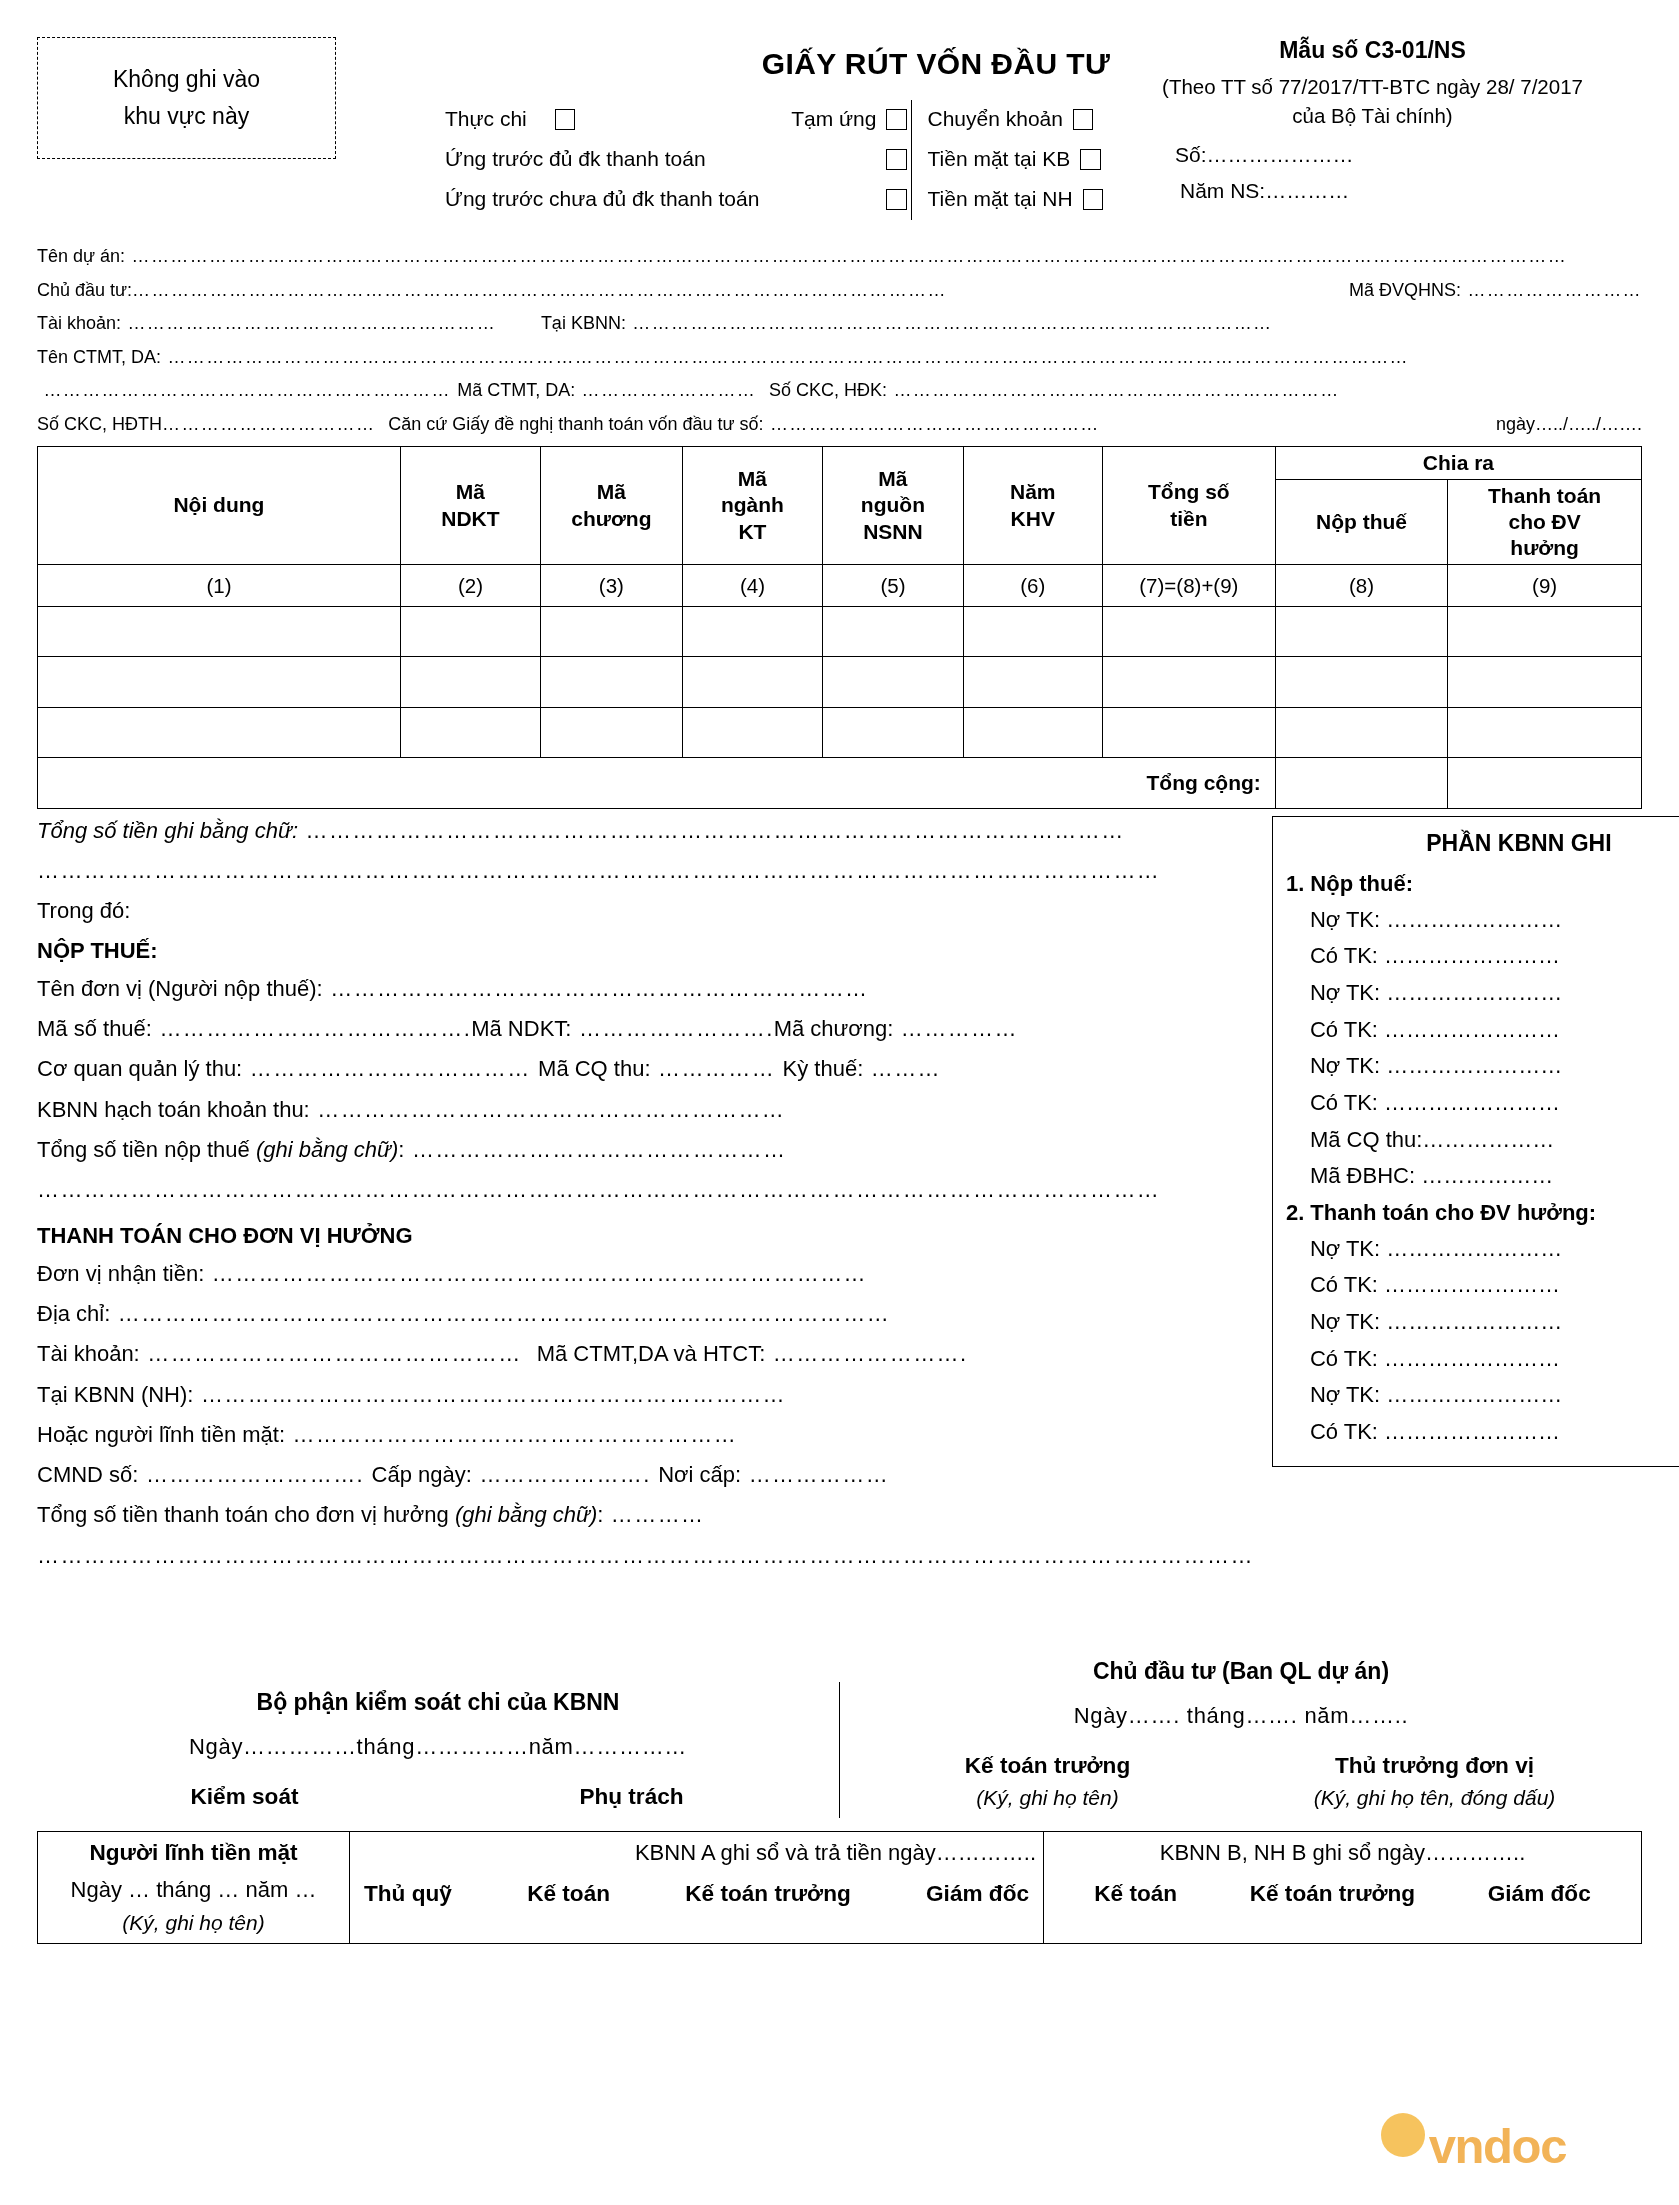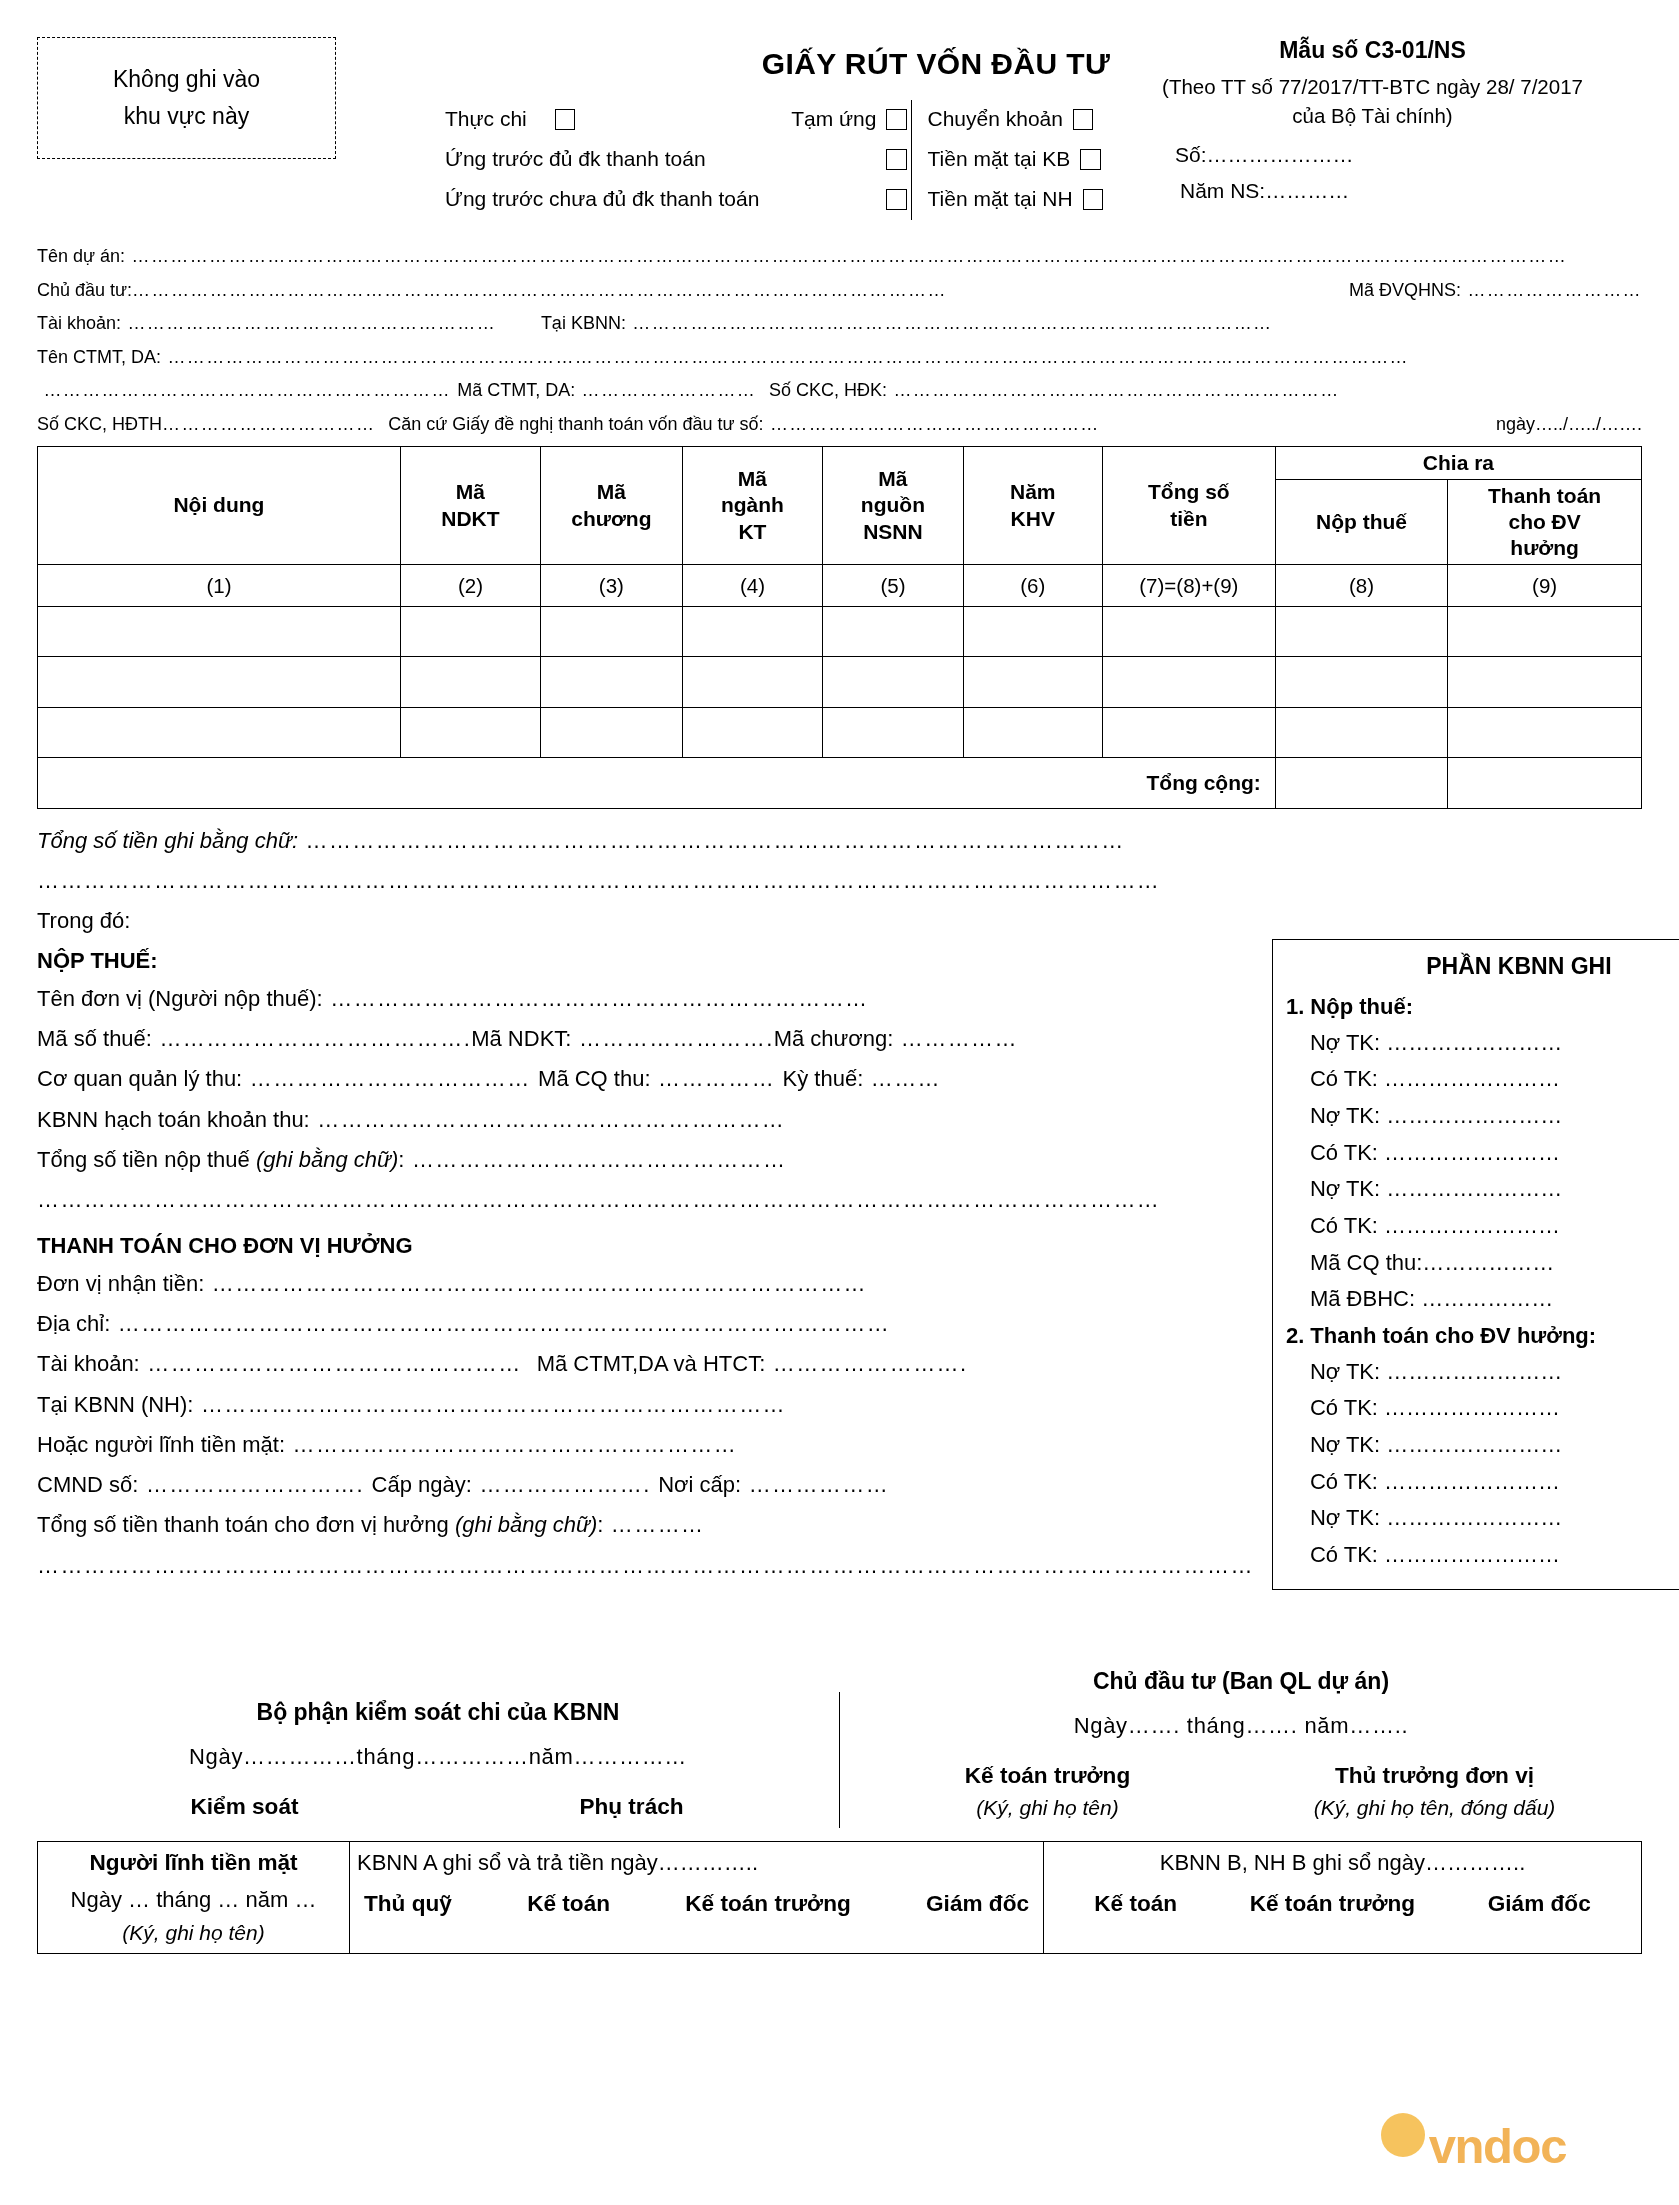--- a/index.html
+++ b/index.html
@@ -164,22 +164,22 @@
   .tong-cong {
     text-align: right !important;
     font-weight: bold;
     padding-right: 14px !important;
     height: 44px;
   }
 
   
   .middle {
     display: flex;
-    margin-top: 17px;
-    align-items: flex-end;
+    margin-top: 7px;
+    align-items: flex-start;
   }
   .mid-left {
     flex: 1 1 auto;
     padding-right: 18.4px;
     font-size: 22px;
   }
   .mid-right {
     flex: 0 0 466px;
     border: 1.4px solid #000;
     padding: 7px 12.7px 12.7px 12.7px;
@@ -620,21 +620,21 @@
 
   <table class="bottom">
     <tbody>
         <tr>
       <td class="b-left">
         <div class="b-title">Người lĩnh tiền mặt</div>
         <div class="b-sub">Ngày … tháng … năm …</div>
         <div class="sign-note">(Ký, ghi họ tên)</div>
       </td>
       <td class="b-mid">
-        <div class="b-sub" style="text-align:left">KBNN A ghi sổ và trả tiền ngày…………..</div>
+        <div class="b-sub" style="text-align:right">KBNN A ghi sổ và trả tiền ngày…………..</div>
         <div class="b-roles">
           <span>Thủ quỹ</span>
           <span>Kế toán</span>
           <span>Kế toán trưởng</span>
           <span>Giám đốc</span>
         </div>
       </td>
       <td class="b-right">
         <div class="b-sub" style="text-align:center">KBNN B, NH B ghi sổ ngày…………..</div>
         <div class="b-roles center">

